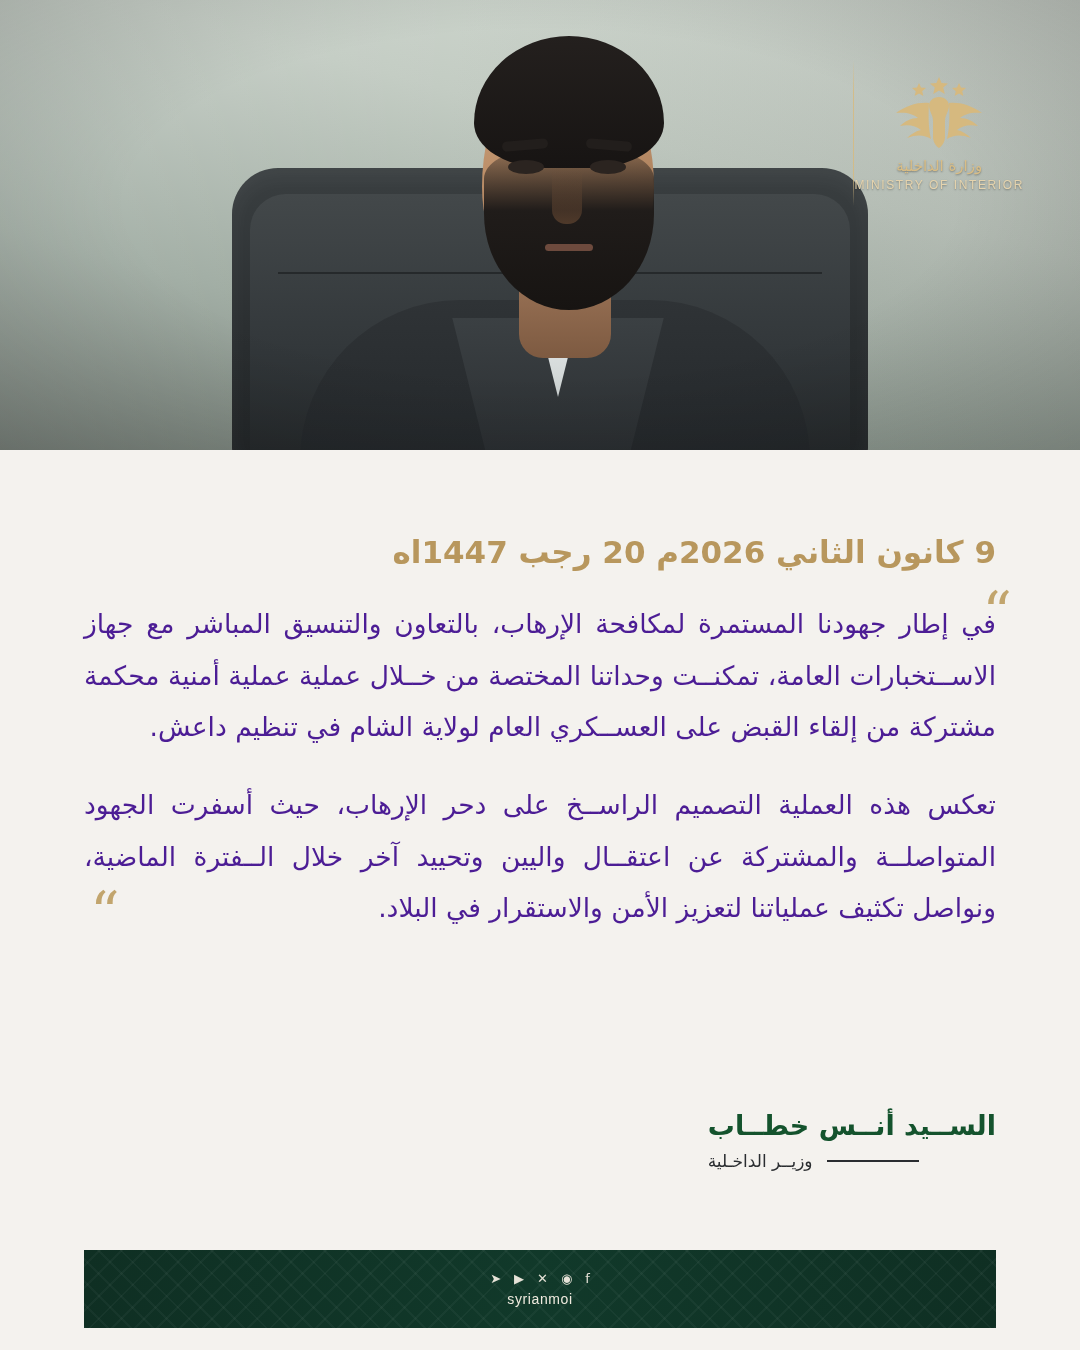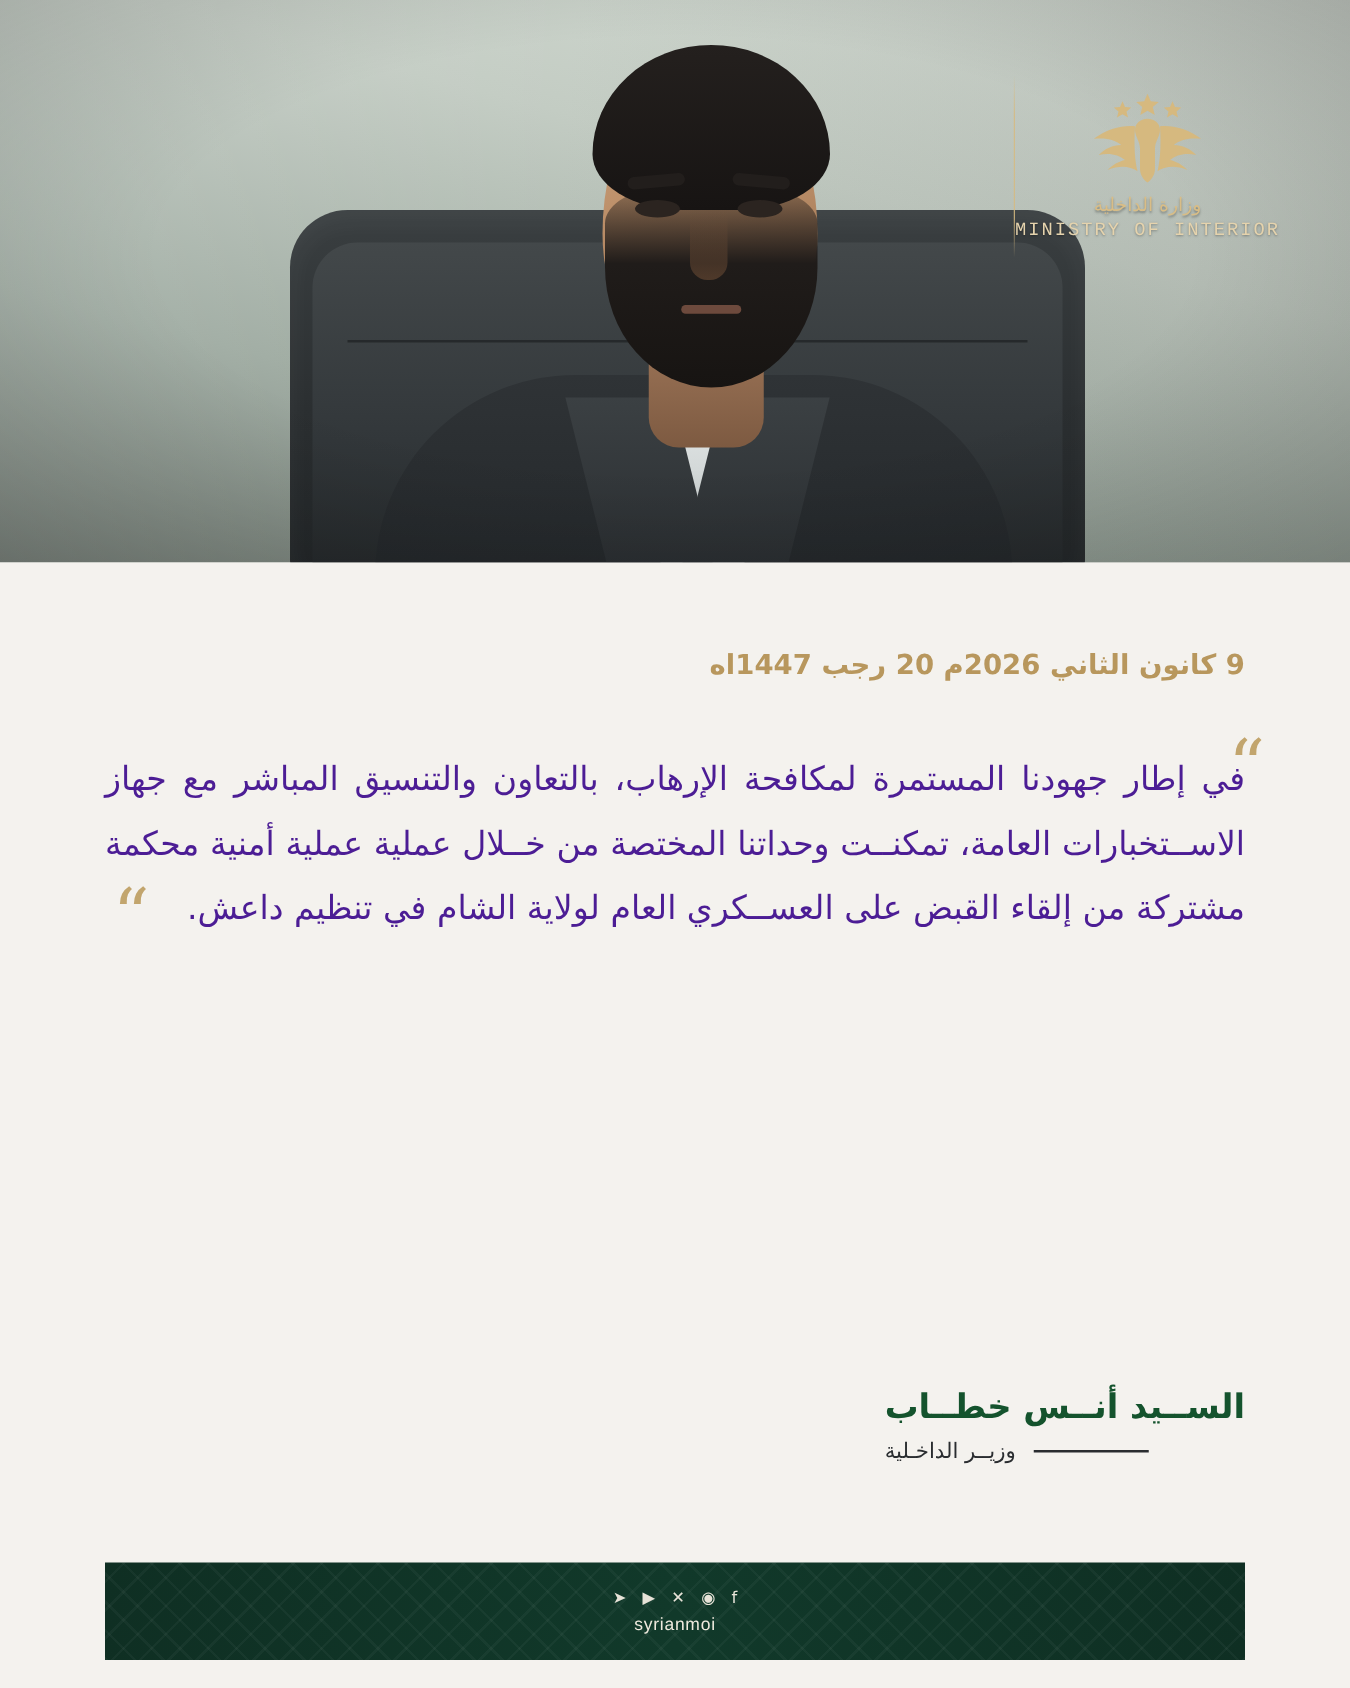--- a/index.html
+++ b/index.html
@@ -157,38 +157,38 @@
     width: 1px; height: 146px;
     background: linear-gradient(180deg, rgba(214,186,128,0) 0%, rgba(214,186,128,.85) 22%, rgba(214,186,128,.85) 78%, rgba(214,186,128,0) 100%);
   }
   .logo-inner { text-align: center; }
   .eagle { display: block; margin: 0 auto 8px; }
   .logo-ar {
     color: #d9bd86; font-size: 15px; letter-spacing: .5px; margin-bottom: 3px;
     text-shadow: 0 1px 2px rgba(0,0,0,.35);
   }
   .logo-en {
-    color: #e5d3ad; font-size: 15px; letter-spacing: 1.6px;
-    font-family: Liberation Mono, monospace;
+    color: #e5d3ad; font-size: 12px; letter-spacing: 1.6px;
+    font-family: Liberation Sans, sans-serif;
     text-shadow: 0 1px 2px rgba(0,0,0,.35);
   }
 
   
   .content {
     position: absolute;
     top: 450px; left: 0;
     width: 1080px; height: 900px;
     background: #f4f2ee;
     padding: 0;
   }
   .date {
     position: absolute;
-    top: 70px; right: 84px;
+    top: 84px; right: 84px;
     color: #b8975d;
-    font-size: 22px;
+    font-size: 31px;
     font-weight: bold;
     letter-spacing: .2px;
   }
   .quote-wrap {
     position: absolute;
     top: 148px; right: 84px; left: 84px;
   }
   .qmark {
     position: absolute;
     color: #c2a56d;
@@ -319,20 +319,21 @@
     </div>
   </div>
 
   <div class="content">
 
     <div class="date">9 كانون الثاني 2026م  20 رجب 1447اه</div>
 
     <div class="quote-wrap">
       <span class="qmark qmark-open">“</span>
       <p class="para">في إطار جهودنا المستمرة لمكافحة الإرهاب، بالتعاون والتنسيق المباشر مع جهاز الاســتخبارات العامة، تمكنــت وحداتنا المختصة من خــلال عملية عملية أمنية محكمة مشتركة من إلقاء القبض على العســكري العام لولاية الشام في تنظيم داعش.</p>
+      <p class="para">تعكس هذه العملية التصميم الراســخ على دحر الإرهاب، حيث أسفرت الجهود المتواصلــة والمشتركة عن اعتقــال واليين وتحييد آخر خلال الــفترة الماضية، ونواصل تكثيف عملياتنا لتعزيز الأمن والاستقرار في البلاد.</p>
       <span class="qmark qmark-close">“</span>
     </div>
 
     <div class="sig">
       <div class="sig-name">الســيد أنــس خطــاب</div>
       <div class="sig-row">
         <div class="sig-title">وزيــر الداخـلية</div>
         <div class="sig-line"></div>
       </div>
     </div>

